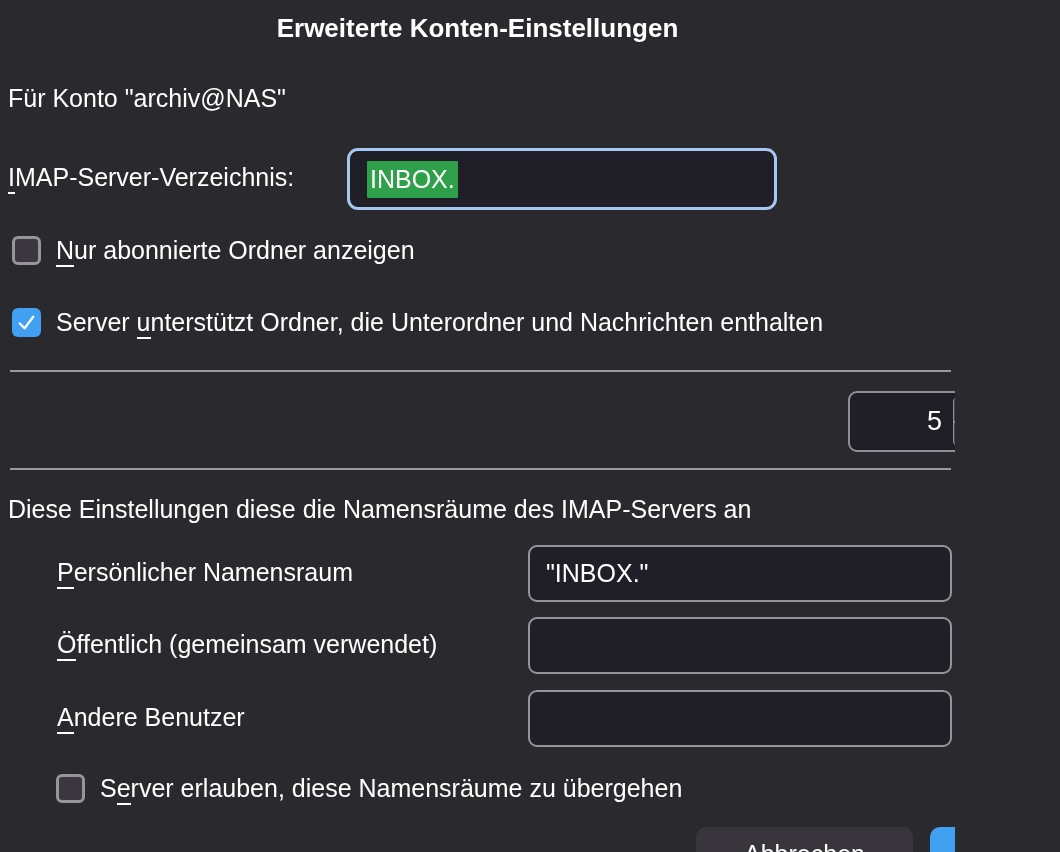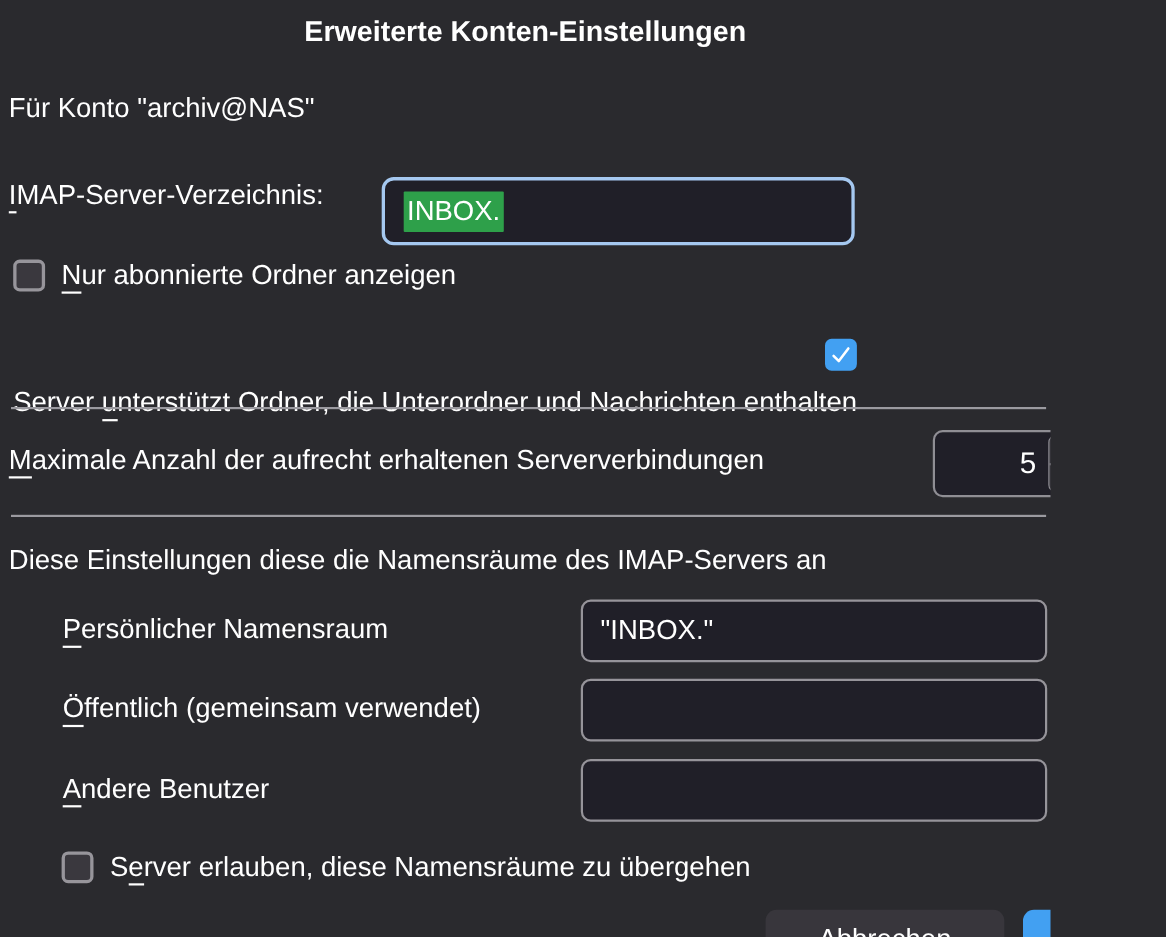--- a/index.html
+++ b/index.html
@@ -26,21 +26,20 @@
     border:2px solid #96949a;
     border-radius:9px;
     display:flex;align-items:center;
     padding:0 16px;
     color:#ffffff;
   }
   .text-field.focused{
     border:3px solid #a5c8f0;
     border-radius:11px;
     padding:0 17px;
-    margin-top:13px;
   }
   .sel{
     background:#2ea04a;
     padding:4px 3px;
     border-radius:1px;
   }
   .cb-row{
     position:absolute;
     display:flex;align-items:flex-end;gap:15px;
     white-space:nowrap;
@@ -108,32 +107,31 @@
   <div class="label" style="left:8px;top:163px;"><span class="ak">I</span><span>MAP-Server-Verzeichnis:</span></div>
   <div class="text-field focused" style="left:347px;top:148px;width:430px;height:62px;">
     <span class="sel">INBOX.</span>
   </div>
 
   <div class="cb-row" style="left:12px;top:236px;">
     <div class="cb"></div>
     <div><span class="ak">N</span><span>ur abonnierte Ordner anzeigen</span></div>
   </div>
 
-  <div class="cb-row" style="left:12px;top:308px;flex-direction:column;">
+  <div class="cb-row" style="left:12px;top:308px;">
     <div class="cb checked">
       <svg width="23" height="23" viewBox="0 0 24 24">
         <polyline points="5,13 10,18 19,6" fill="none" stroke="#ffffff" stroke-width="2.4" stroke-linecap="round" stroke-linejoin="round"></polyline>
       </svg>
     </div>
     <div><span>Server </span><span class="ak">u</span><span>nterstützt Ordner, die Unterordner und Nachrichten enthalten</span></div>
   </div>
 
   <div class="separator" style="top:370px;"></div>
 
-  <div class="label" style="left:8px;top:404px;"><span class="ak">M</span><span>aximale Anzahl der aufrecht erhaltenen Serververbindungen</span></div>
   <div class="spinner">
     <div class="spinner-value">5</div>
     <div class="spin-buttons">
       <div class="spin-btn up">
         <svg width="26" height="15" viewBox="0 0 26 15">
           <polyline points="5,11 13,3 21,11" fill="none" stroke="#ffffff" stroke-width="2.2" stroke-linecap="round" stroke-linejoin="round"></polyline>
         </svg>
       </div>
       <div class="spin-btn down">
         <svg width="26" height="15" viewBox="0 0 26 15">

